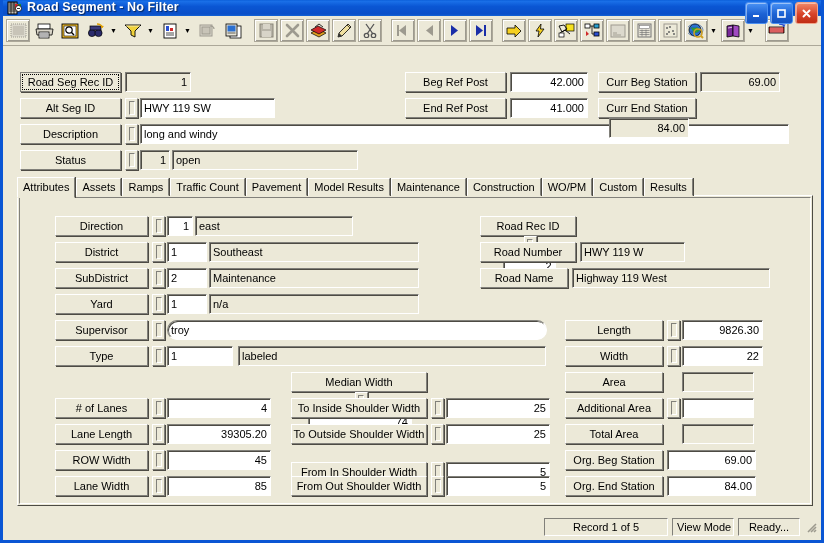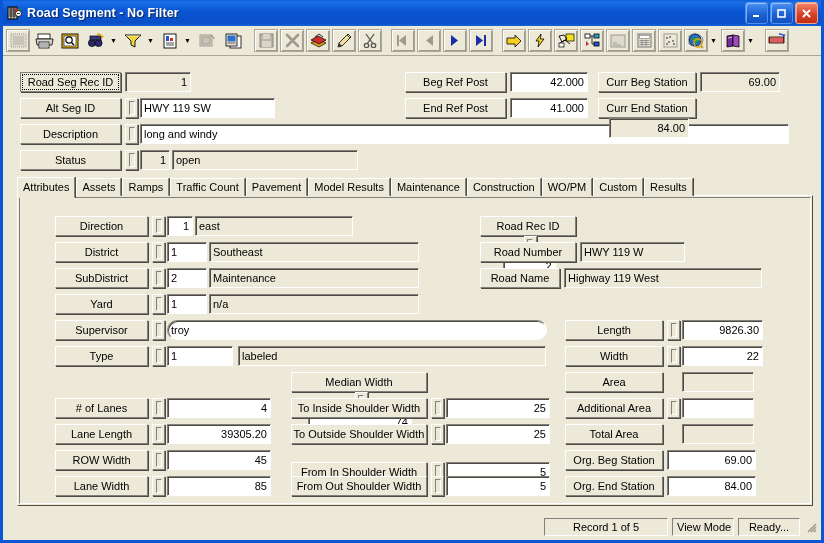--- a/index.html
+++ b/index.html
@@ -11,23 +11,23 @@
   }
   
   #window{
     position:absolute;left:0;top:0;width:824px;height:543px;
     box-sizing:border-box;
     border:3px solid #0a56d4;
     border-top:none;
     background:#ece9d8;
   }
   #titlebar{
-    height:26px;
+    height:16px;
     background:linear-gradient(to bottom,#0b5ed9 0%,#1a70e8 8%,#0a56d4 40%,#0a4fc8 88%,#1364d6 100%);
-    display:flex;align-items:center;
+    display:flex;
     padding:0 2px 0 4px;
     position:relative;
   }
   #titlebar .tb-icon{
     width:16px;height:16px;margin-right:4px;flex:0 0 auto;position:relative;
   }
   #title-text{
     color:#fff;font-weight:bold;font-size:12.5px;
     text-shadow:1px 1px 1px rgba(0,0,0,.55);
     white-space:nowrap;letter-spacing:.1px;
@@ -505,21 +505,21 @@
     <span class="lkp" style="margin-left:4px;">
         <i></i>
       </span>
     <span class="fld r" style="width:53px;margin-left:2px;">2</span>
   </div>
   <div class="row" style="left:477px;top:242px;z-index:2;">
     <span class="btnlabel" style="width:96px;">Road Number</span>
     <span class="fld ro" style="width:105px;margin-left:4px;">HWY 119 W</span>
   </div>
   <div class="row" style="left:477px;top:268px;z-index:2;">
-    <span class="btnlabel" style="width:80px;">Road Name</span>
+    <span class="btnlabel" style="width:88px;">Road Name</span>
     <span class="fld ro" style="width:198px;margin-left:4px;">Highway 119 West</span>
   </div>
 
   <div class="row" style="left:562px;top:320px;z-index:2;">
     <span class="btnlabel" style="width:98px;">Length</span>
     <span class="lkp" style="margin-left:4px;">
         <i></i>
       </span>
     <span class="fld r" style="width:81px;margin-left:2px;">9826.30</span>
   </div>

